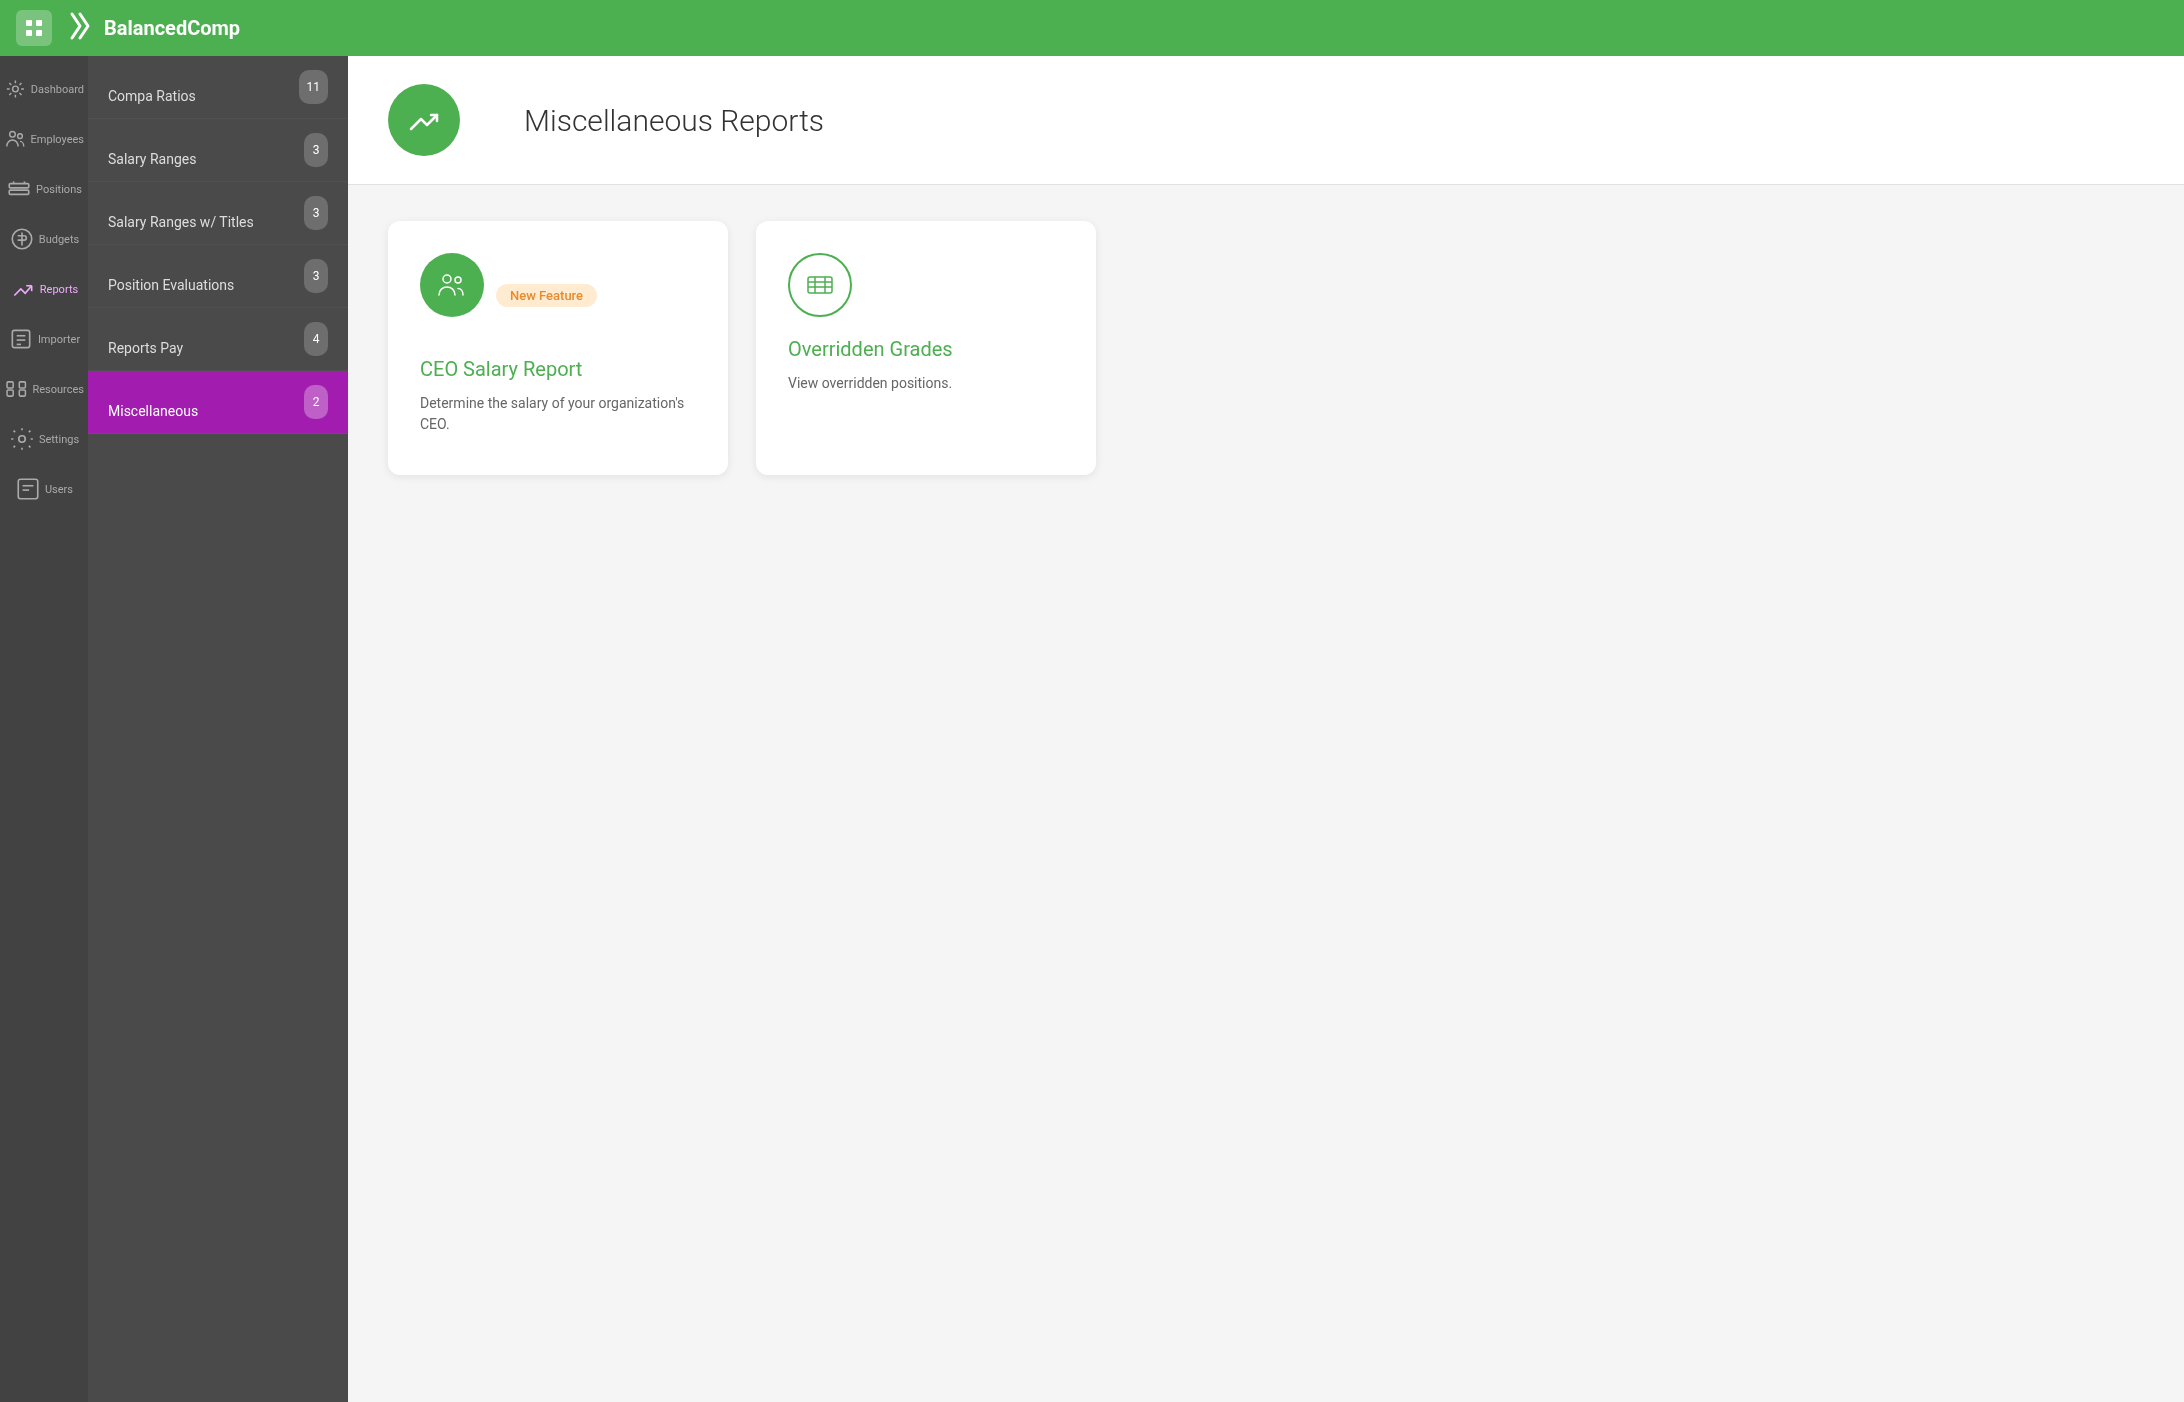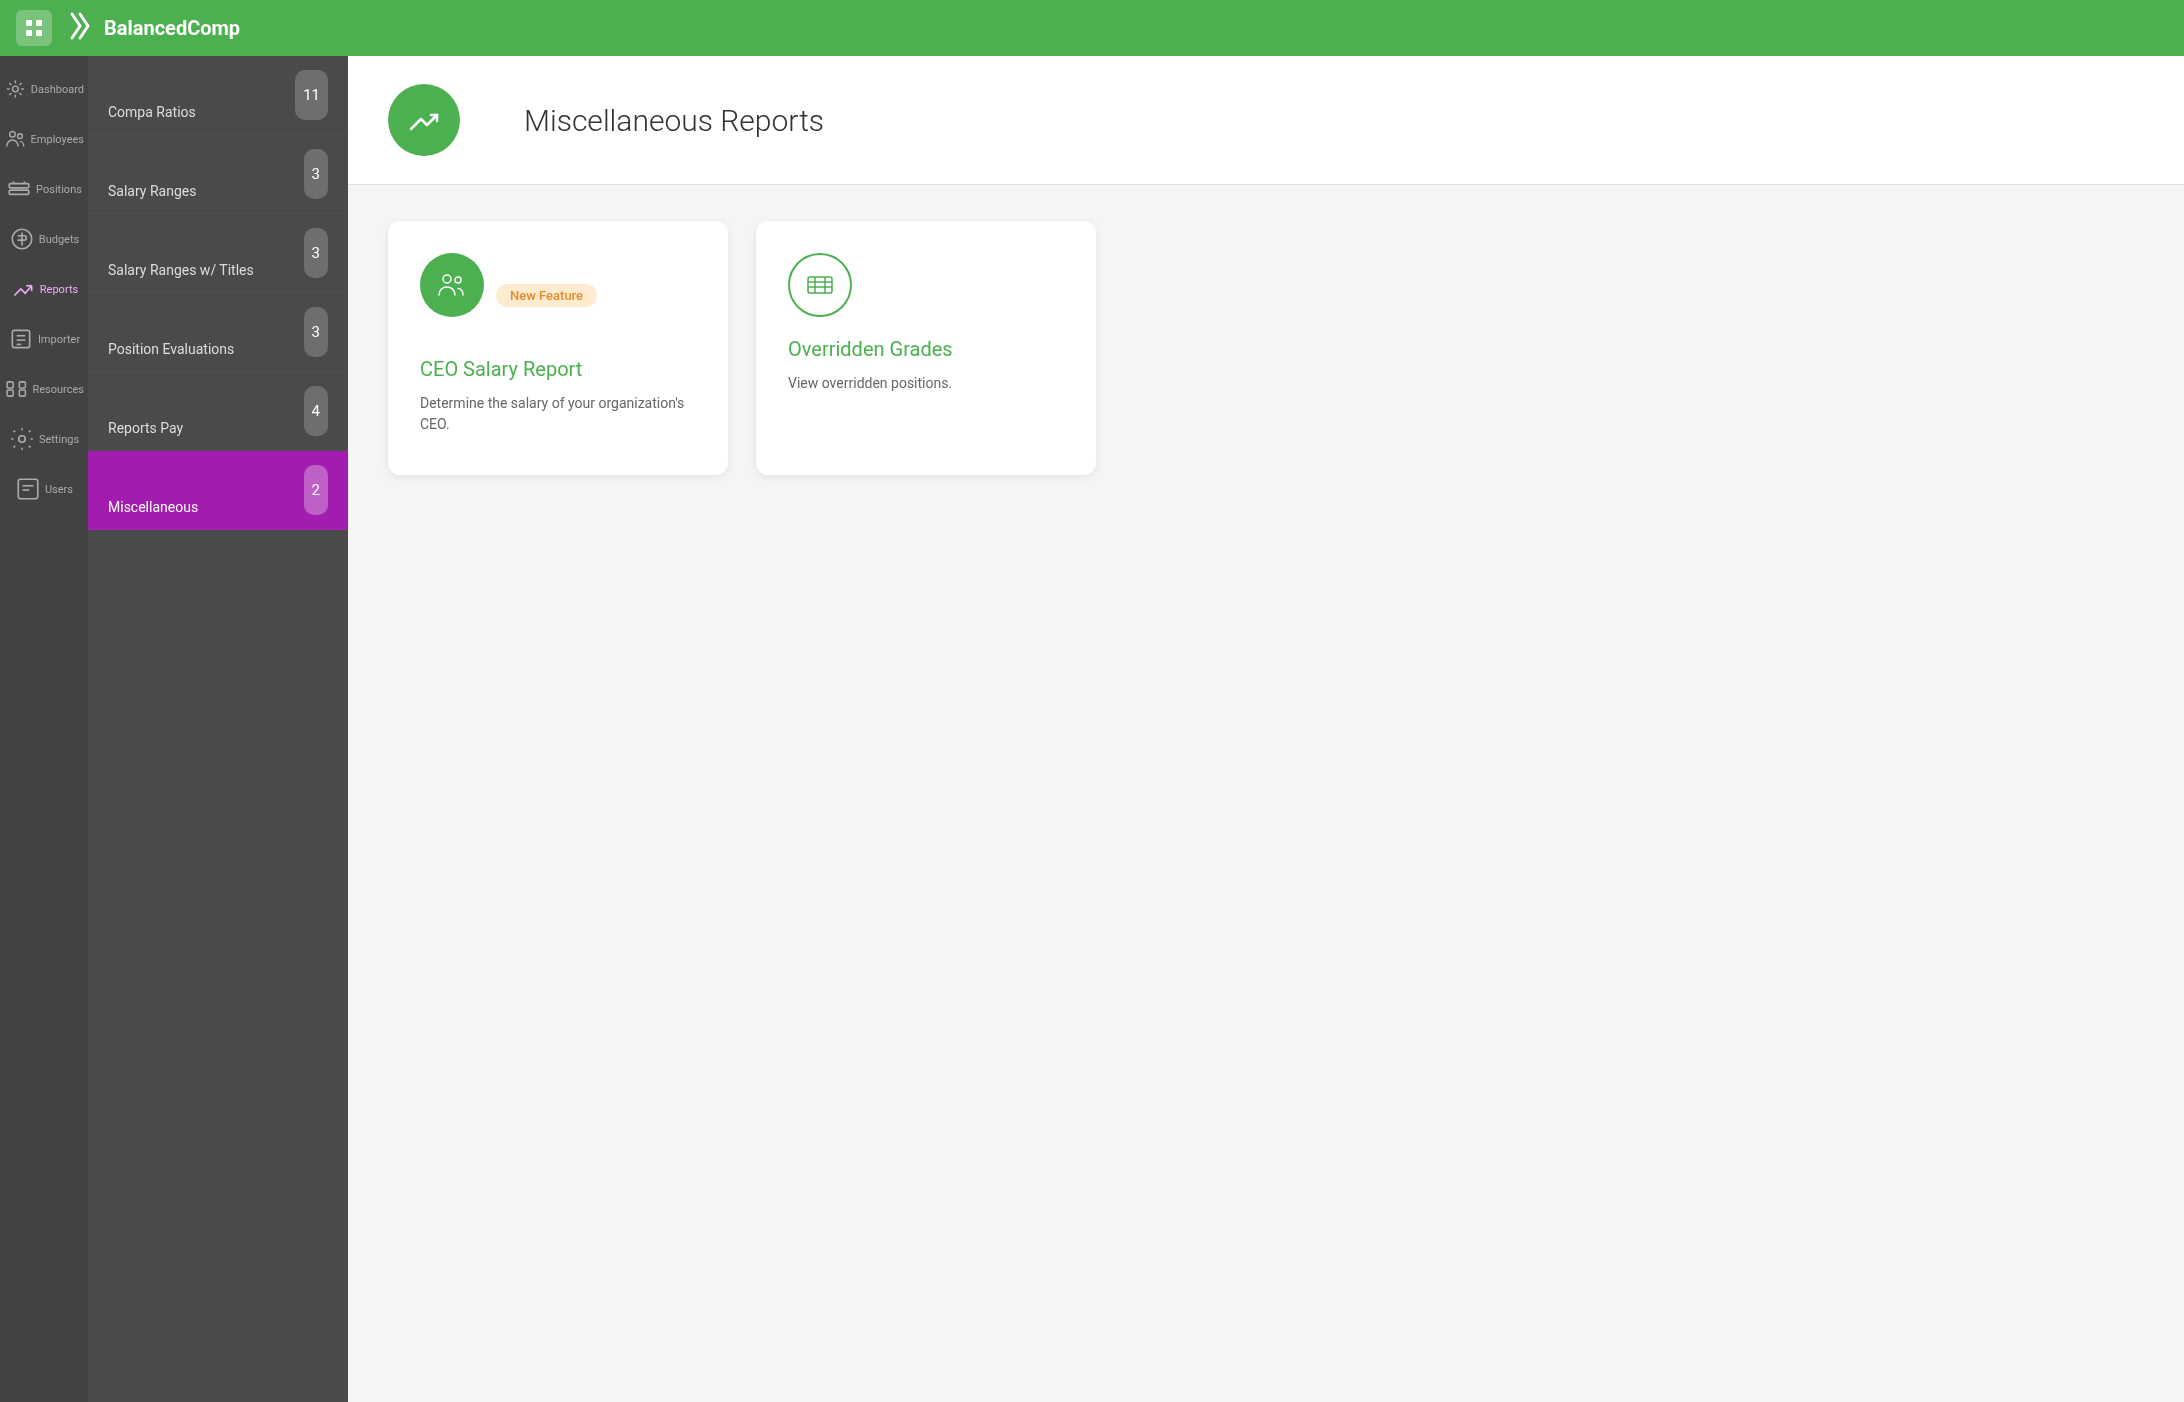--- a/index.html
+++ b/index.html
@@ -85,22 +85,22 @@
       border-bottom: 1px solid rgba(255,255,255,0.04);
     }
     .sub-sidebar-item.active {
       background: #a21caf;
       color: white;
     }
     .sub-sidebar-badge {
       background: rgba(255,255,255,0.2);
       color: white;
       border-radius: 10px;
-      padding: 16px 8px;
-      font-size: 15px;
+      padding: 10px 8px;
+      font-size: 12px;
       min-width: 24px;
       text-align: center;
     }
     .sub-sidebar-item.active .sub-sidebar-badge {
       background: rgba(255,255,255,0.3);
     }
 
     
     .content-area {
       flex: 1;

